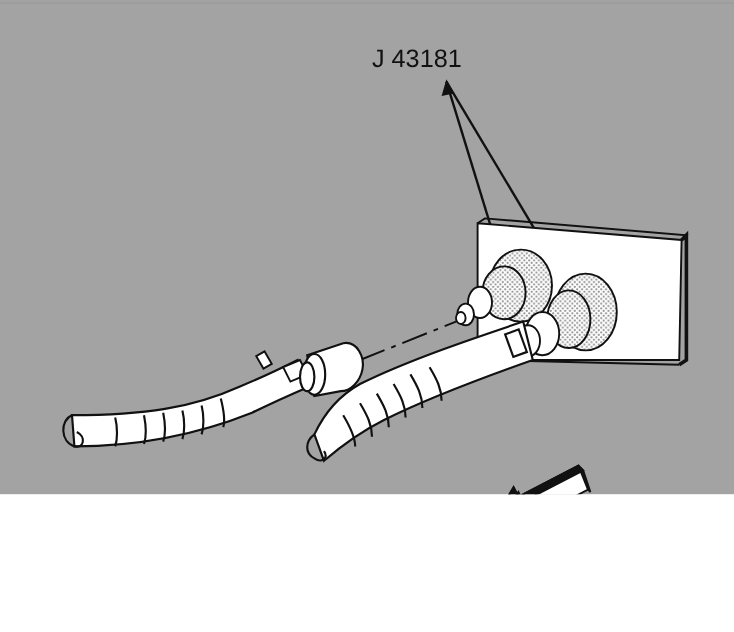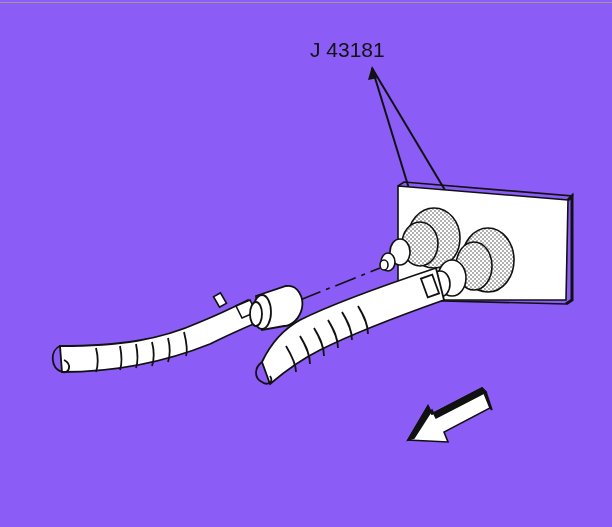--- a/index.html
+++ b/index.html
@@ -1,20 +1,20 @@
 <!DOCTYPE html>
 <html><head>
   <meta charset="utf-8">
   <style>
     html, body { margin: 0; padding: 0; background: #ffffff; }
     .page {
       position: relative;
       width: 612px;
-      height: 527px;
-      background: #8b5cf6;
+      height: 412px;
+      background: #a3a3a3;
       overflow: hidden;
       font-family: "Liberation Sans", sans-serif;
     }
     .top-rule {
       position: absolute;
       left: 0; top: 2px;
       width: 612px; height: 1px;
       background: #9a9a9a;
     }
     .callout-label {

